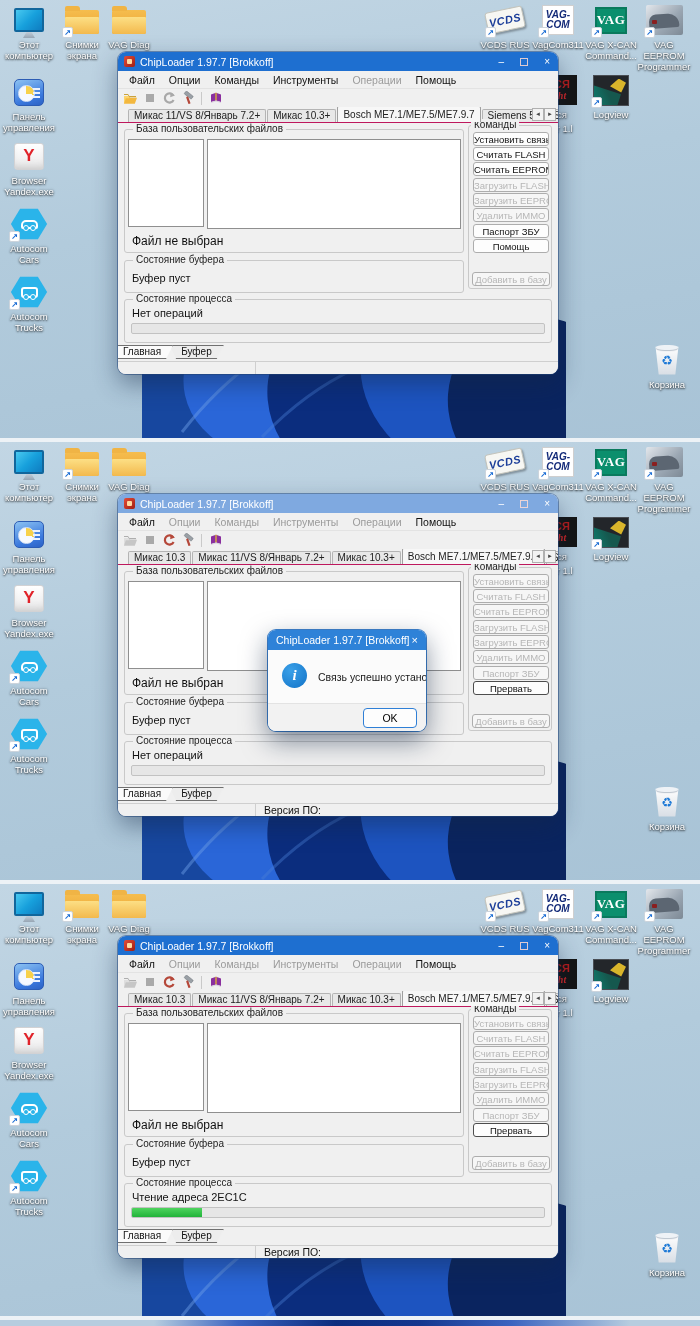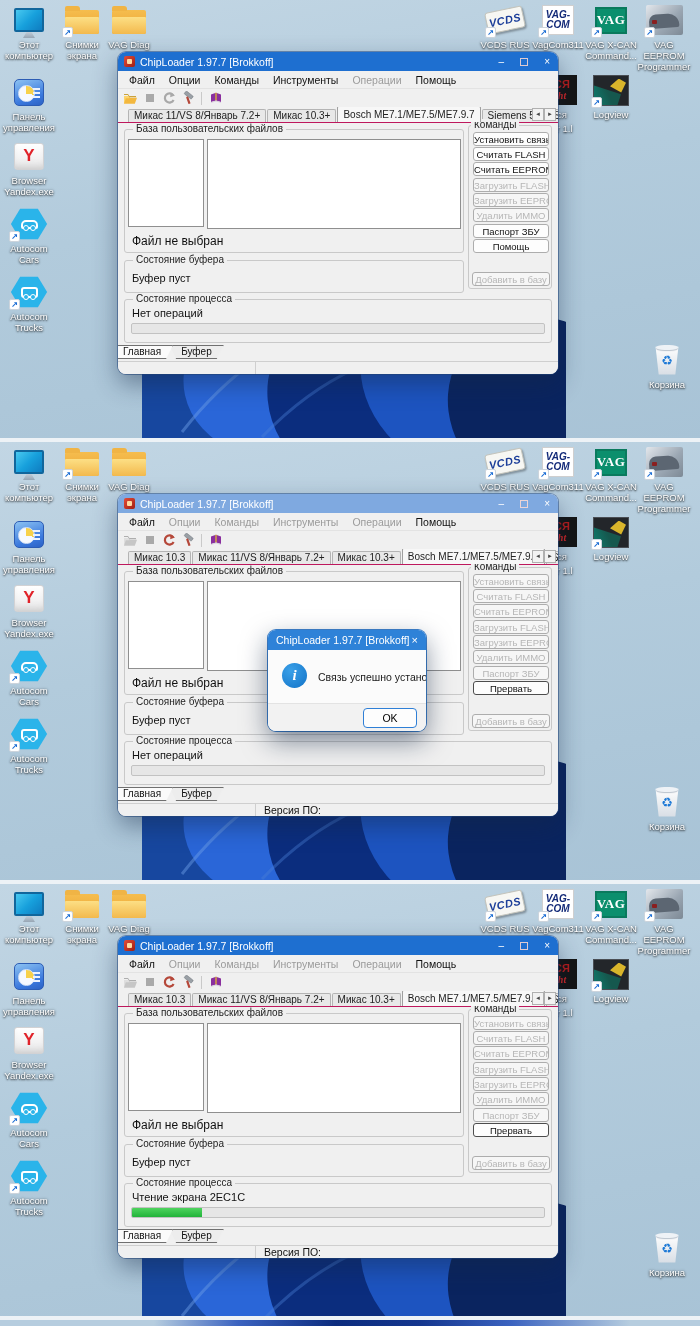--- a/index.html
+++ b/index.html
@@ -782,21 +782,21 @@
         <div class="lbox"></div>
         <div class="bbox"></div>
         <div class="fstat">Файл не выбран</div>
       </div>
       <div class="grp g-buf">
         <span class="gt">Состояние буфера</span>
         <div class="bstat">Буфер пуст</div>
       </div>
       <div class="grp g-proc">
         <span class="gt">Состояние процесса</span>
-        <div class="pstat">Чтение экрана 2EC1C</div>
+        <div class="pstat">Чтение адреса 2EC1C</div>
         <div class="pbar">
             <div class="pfill" style="width: 17%;"></div>
           </div>
       </div>
       <div class="grp g-cmd">
         <span class="gt">Команды</span>
         <button class="cbtn dis" style="top:6px">Установить связь</button>
         <button class="cbtn dis" style="top:21px">Считать FLASH</button>
         <button class="cbtn dis" style="top:36px">Считать EEPROM</button>
         <button class="cbtn dis" style="top:52px">Загрузить FLASH</button>

